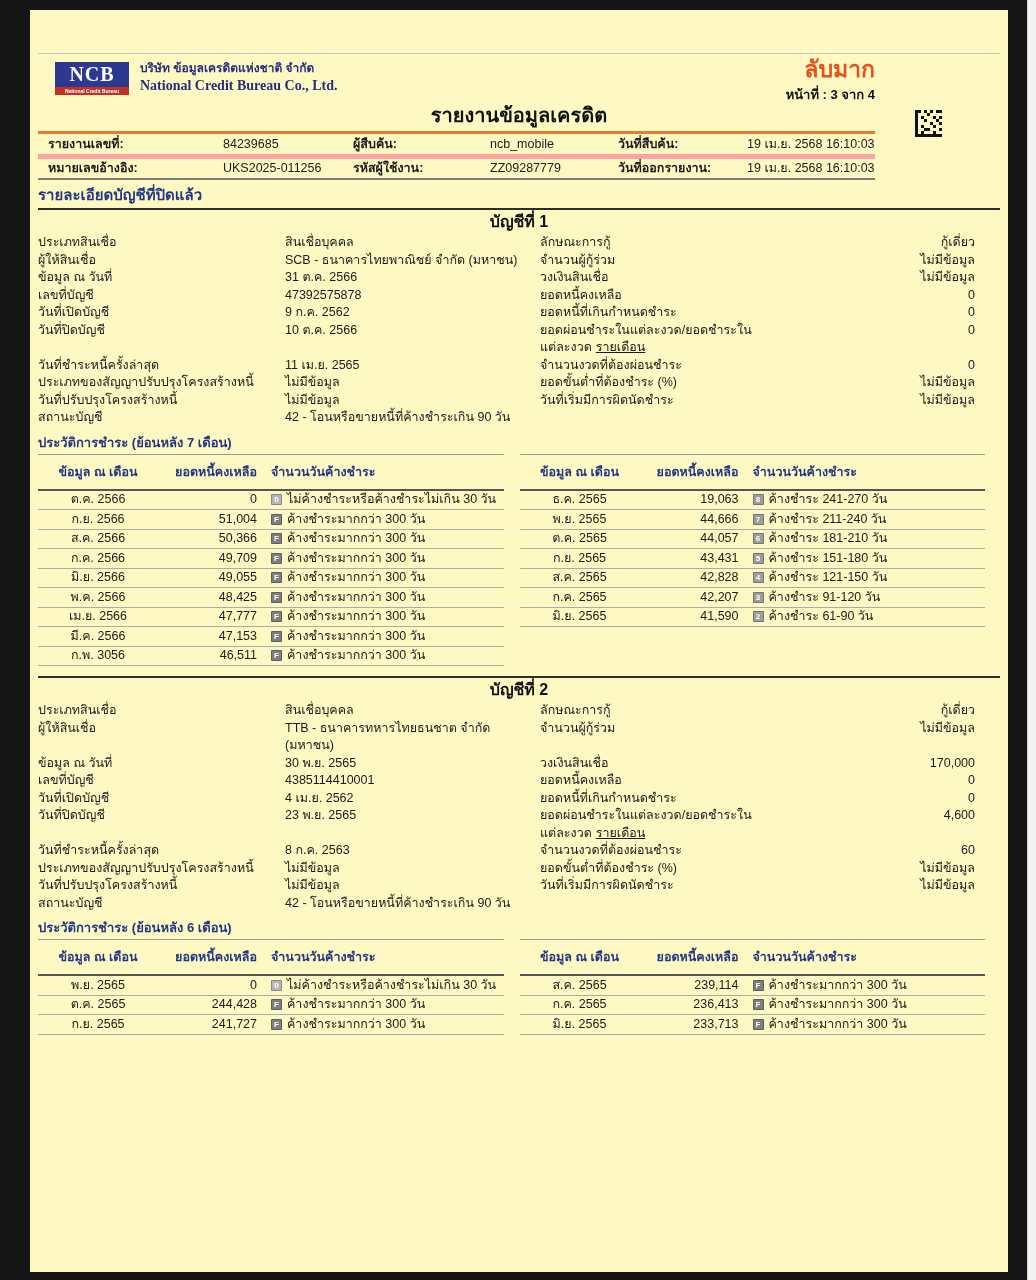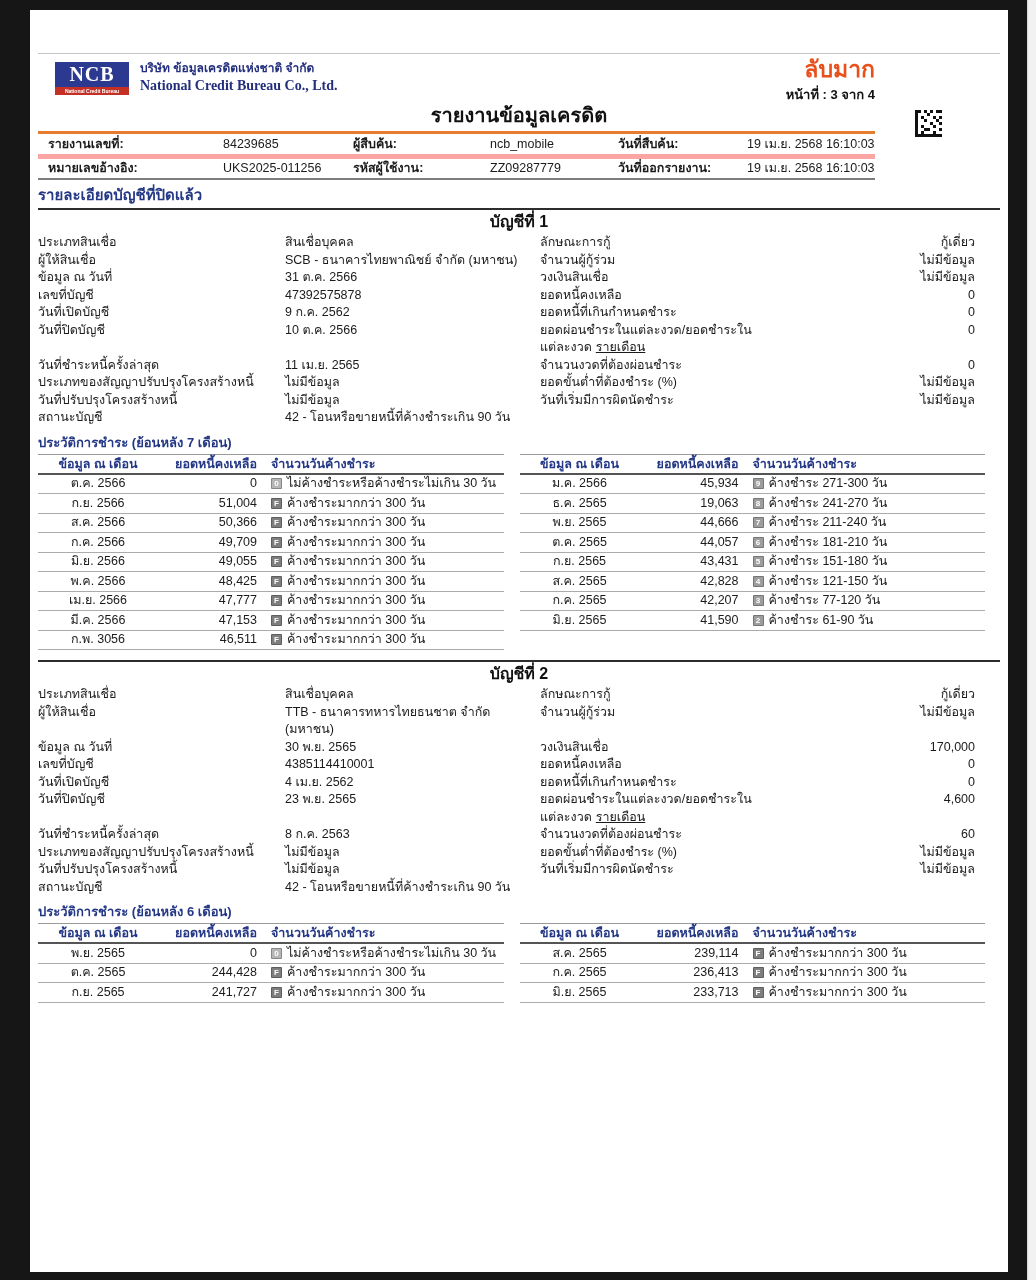--- a/index.html
+++ b/index.html
@@ -7,21 +7,21 @@
     width:1036px; height:1280px; position:relative;
     background:#161616; overflow:hidden;
     font-family:"Liberation Sans","DejaVu Sans",sans-serif;
   }
   .scroll-strip {
     position:absolute; right:0; top:0; width:8px; height:1280px;
     background:#f2f2f2; border-left:1px solid #d8d8d8;
   }
   .page {
     position:absolute; left:30px; top:10px; width:978px; height:1262px;
-    background:#ffffff; padding:0 8px; box-sizing:border-box;
+    background:#fef9c3; padding:0 8px; box-sizing:border-box;
     color:#1b1b1b; font-size:12.5px;
   }
   .top-rule { position:absolute; top:43px; left:8px; width:962px; border-top:1px solid #c4c4c4; }
 
   
   .logo { position:absolute; left:25px; top:52px; width:74px; }
   .logo-blue {
     height:25px; background:#2B3990; color:#fff; display:flex;
     align-items:center; justify-content:center;
     font-family:"Liberation Serif","DejaVu Serif",serif;
@@ -63,21 +63,21 @@
   }
   .rv { text-align:right; }
   .u { text-decoration:underline; margin-left:4px; }
 
   .hist-title { color:#233785; font-weight:bold; font-size:13px; margin:7px 0 0; line-height:18px; }
   .hwrap { display:flex; gap:16px; padding-right:15px; margin-top:2px; }
   .htable { flex:1; }
   .hhead {
     display:grid; grid-template-columns:120px 105px 1fr;
     border-top:1px solid #9a9a9a; border-bottom:2px solid #555;
-    color:#233785; font-weight:bold; line-height:16px; padding:1px 0;
+    color:#233785; font-weight:bold; line-height:16px; padding:9px 0;
   }
   .hrow {
     display:grid; grid-template-columns:120px 105px 1fr;
     border-bottom:1px solid #ababab; line-height:15.5px; padding:1.5px 0;
     align-items:center;
   }
   .hc-month { text-align:center; }
   .hc-bal { text-align:right; padding-right:6px; }
   .hc-status { display:flex; align-items:center; gap:5px; padding-left:8px; }
   .badge {
@@ -324,28 +324,20 @@
             </span>
           </div>
         </div>
       <div class="htable">
         <div class="hhead">
           <span class="hc-month">ข้อมูล ณ เดือน</span>
           <span class="hc-bal">ยอดหนี้คงเหลือ</span>
           <span class="hc-status">จำนวนวันค้างชำระ</span>
         </div>
 
-          <div class="hrow">
-            <span class="hc-month">ม.ค. 2566</span>
-            <span class="hc-bal">45,934</span>
-            <span class="hc-status">
-              <span class="badge" style="background: rgb(157, 157, 157);">9</span>
-              <span>ค้างชำระ 271-300 วัน</span>
-            </span>
-          </div>
 
           <div class="hrow">
             <span class="hc-month">ธ.ค. 2565</span>
             <span class="hc-bal">19,063</span>
             <span class="hc-status">
               <span class="badge" style="background: rgb(157, 157, 157);">8</span>
               <span>ค้างชำระ 241-270 วัน</span>
             </span>
           </div>
 
@@ -383,21 +375,21 @@
               <span class="badge" style="background: rgb(157, 157, 157);">4</span>
               <span>ค้างชำระ 121-150 วัน</span>
             </span>
           </div>
 
           <div class="hrow">
             <span class="hc-month">ก.ค. 2565</span>
             <span class="hc-bal">42,207</span>
             <span class="hc-status">
               <span class="badge" style="background: rgb(157, 157, 157);">3</span>
-              <span>ค้างชำระ 77-120 วัน</span>
+              <span>ค้างชำระ 91-120 วัน</span>
             </span>
           </div>
 
           <div class="hrow">
             <span class="hc-month">มิ.ย. 2565</span>
             <span class="hc-bal">41,590</span>
             <span class="hc-status">
               <span class="badge" style="background: rgb(157, 157, 157);">2</span>
               <span>ค้างชำระ 61-90 วัน</span>
             </span>

